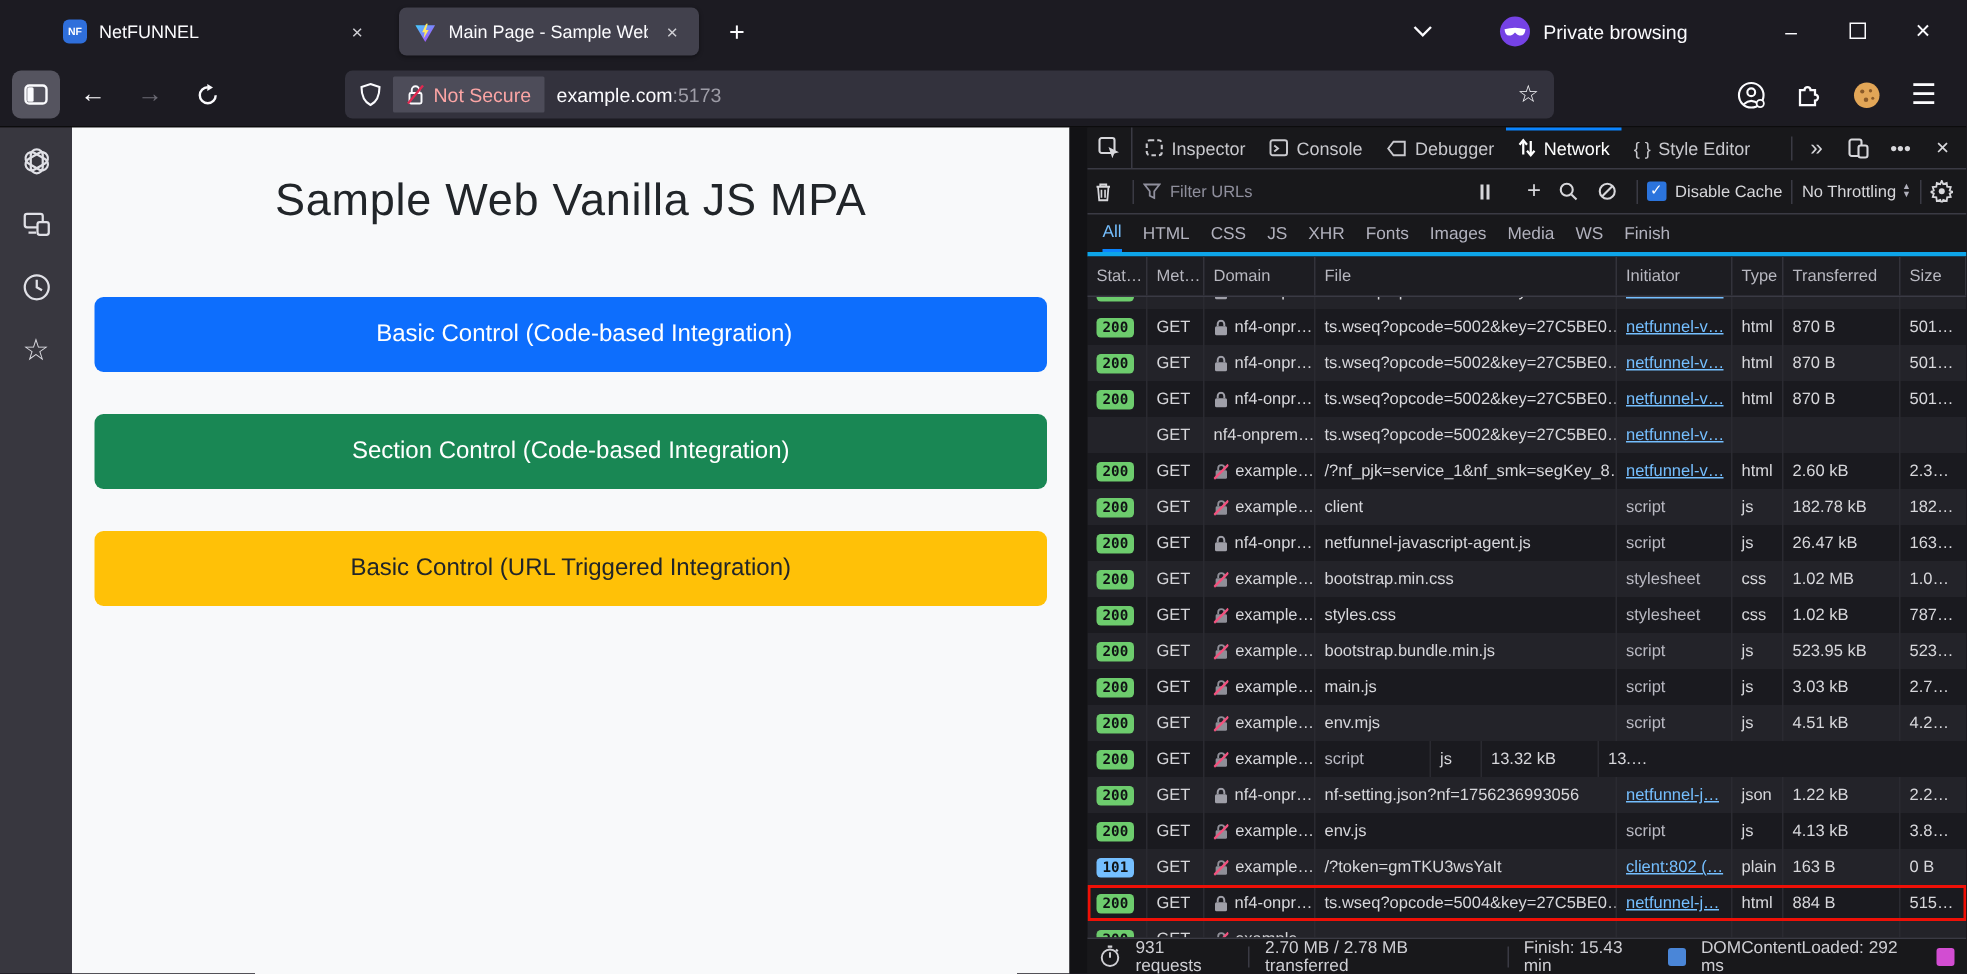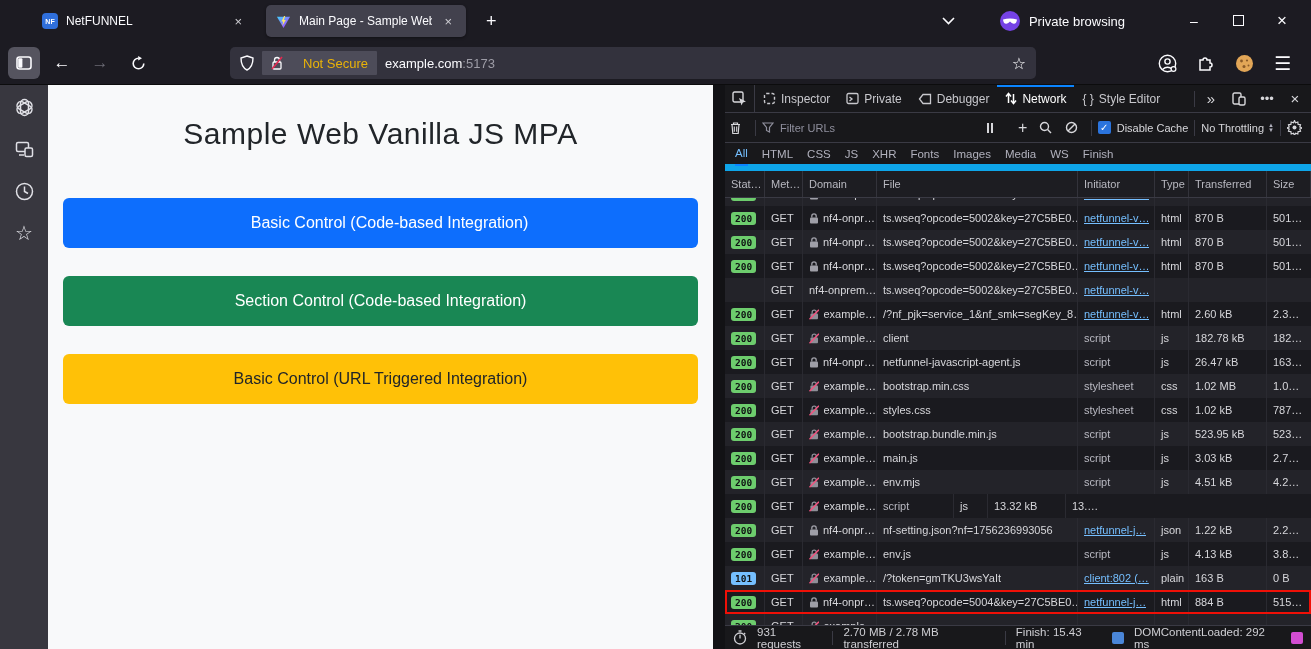--- a/index.html
+++ b/index.html
@@ -21,21 +21,21 @@
   .private-pill { display:flex; align-items:center; gap:8px; font-size:13px; color:#fbfbfe; margin-right:40px; }
   .win-btn { font-size:14px; color:#fbfbfe; width:30px; text-align:center; }
   .win-max { width:11px; height:11px; border:1.5px solid #fbfbfe; display:inline-block; }
 
   #navbar { position:absolute; left:0; top:42px; width:1311px; height:43px; background:#1c1b22; display:flex; align-items:center; border-bottom:1px solid #0c0c0d; }
   .nav-left { display:flex; align-items:center; gap:6px; padding-left:8px; }
   .sidebar-toggle { width:32px; height:32px; background:#55545f; border-radius:6px; display:flex; align-items:center; justify-content:center; }
   .nav-icon { width:32px; height:32px; display:flex; align-items:center; justify-content:center; color:#fbfbfe; font-size:17px; }
   .nav-icon.disabled { color:#6b6a74; }
   #urlbar { margin-left:76px; width:806px; height:32px; background:#33323d; border-radius:5px; display:flex; align-items:center; padding:0 10px; gap:8px; }
-  .chip-notsecure { display:flex; align-items:center; gap:20px; background:#4d4c59; border-radius:1px; height:24px; padding:0 9px; color:#eab308; font-size:13px; }
+  .chip-notsecure { display:flex; align-items:center; gap:6px; background:#4d4c59; border-radius:1px; height:24px; padding:0 9px; color:#fca5a5; font-size:13px; }
   .url-text { color:#fbfbfe; font-size:13px; }
   .url-port { color:#9d9ca6; }
   .urlbar-star { margin-left:auto; color:#fbfbfe; font-size:16px; }
   .nav-right { margin-left:auto; display:flex; align-items:center; gap:20px; padding-right:20px; color:#fbfbfe; }
 
   
   #main { position:absolute; left:0; top:85px; width:1311px; height:564px; }
   #side-strip { position:absolute; left:0; top:0; width:48px; height:564px; background:#38373f; display:flex; flex-direction:column; align-items:center; padding-top:12px; gap:22px; }
   .side-icon { width:20px; height:20px; color:#e0e0e6; display:flex; align-items:center; justify-content:center; font-size:18px; }
 
@@ -59,21 +59,21 @@
 
   #dt-toolbar { height:30px; display:flex; align-items:center; border-bottom:1px solid #3a3a44; padding:0 4px; gap:6px; }
   .filter-placeholder { color:#8f8f9d; font-size:11px; }
   .pause-bars { display:flex; gap:2px; }
   .pause-bars i { width:2px; height:10px; background:#d7d7db; }
   .tool-glyph { color:#d7d7db; font-size:14px; width:20px; text-align:center; }
   .dc-check { width:13px; height:13px; background:#2b74dd; border-radius:2px; color:#fff; font-size:10px; display:flex; align-items:center; justify-content:center; }
   .throttle { display:flex; align-items:center; gap:4px; color:#d7d7db; }
   .updown { display:flex; flex-direction:column; font-size:6px; line-height:5px; color:#b1b1bd; }
 
-  #dt-filters { height:28px; display:flex; align-items:center; gap:14px; padding:0 10px; border-bottom:7px solid #0ea5e9; }
+  #dt-filters { height:28px; display:flex; align-items:center; gap:14px; padding:0 10px; border-bottom:3px solid #0ea5e9; }
   .net-filter { color:#b1b1bd; font-size:11.5px; padding:5px 0; }
   .net-filter.active { color:#75bfff; border-bottom:2px solid #0a84ff; }
 
   #dt-header { height:27px; display:flex; background:#1d1d22; border-bottom:1px solid #3a3a44; color:#b8b8c0; }
   #dt-header .hcell { display:flex; align-items:center; padding-left:6px; border-right:1px solid #33333b; overflow:hidden; white-space:nowrap; }
 
   #net-rows { height:427px; overflow:hidden; position:relative; }
   .net-row { display:flex; height:24px; align-items:center; }
   .net-row:nth-child(odd) { background:#232329; }
   .net-row:nth-child(even) { background:#1a1a1f; }
@@ -244,21 +244,21 @@
         <svg width="13" height="13" viewBox="0 0 13 13">
             <rect x="1.5" y="1.5" width="10" height="10" rx="2" fill="none" stroke="#c8c8cd" stroke-width="1.4" stroke-dasharray="3 2"></rect>
           </svg>
         <span>Inspector</span>
       </span>
       <span class="dt-tab">
         <svg width="13" height="13" viewBox="0 0 13 13">
             <rect x="1" y="1.5" width="11" height="10" rx="1.5" fill="none" stroke="#c8c8cd" stroke-width="1.3"></rect>
             <polyline points="3.5,5 6,7 3.5,9" fill="none" stroke="#c8c8cd" stroke-width="1.3"></polyline>
           </svg>
-        <span>Private</span>
+        <span>Console</span>
       </span>
       <span class="dt-tab">
         <svg width="14" height="12" viewBox="0 0 14 12">
             <path d="M1.5 6 L5 1.5 H12.5 V10.5 H5 Z" fill="none" stroke="#c8c8cd" stroke-width="1.3"></path>
           </svg>
         <span>Debugger</span>
       </span>
       <span class="dt-tab active">
         <svg width="12" height="13" viewBox="0 0 12 13">
             <g stroke="#fff" stroke-width="1.5" fill="none">

